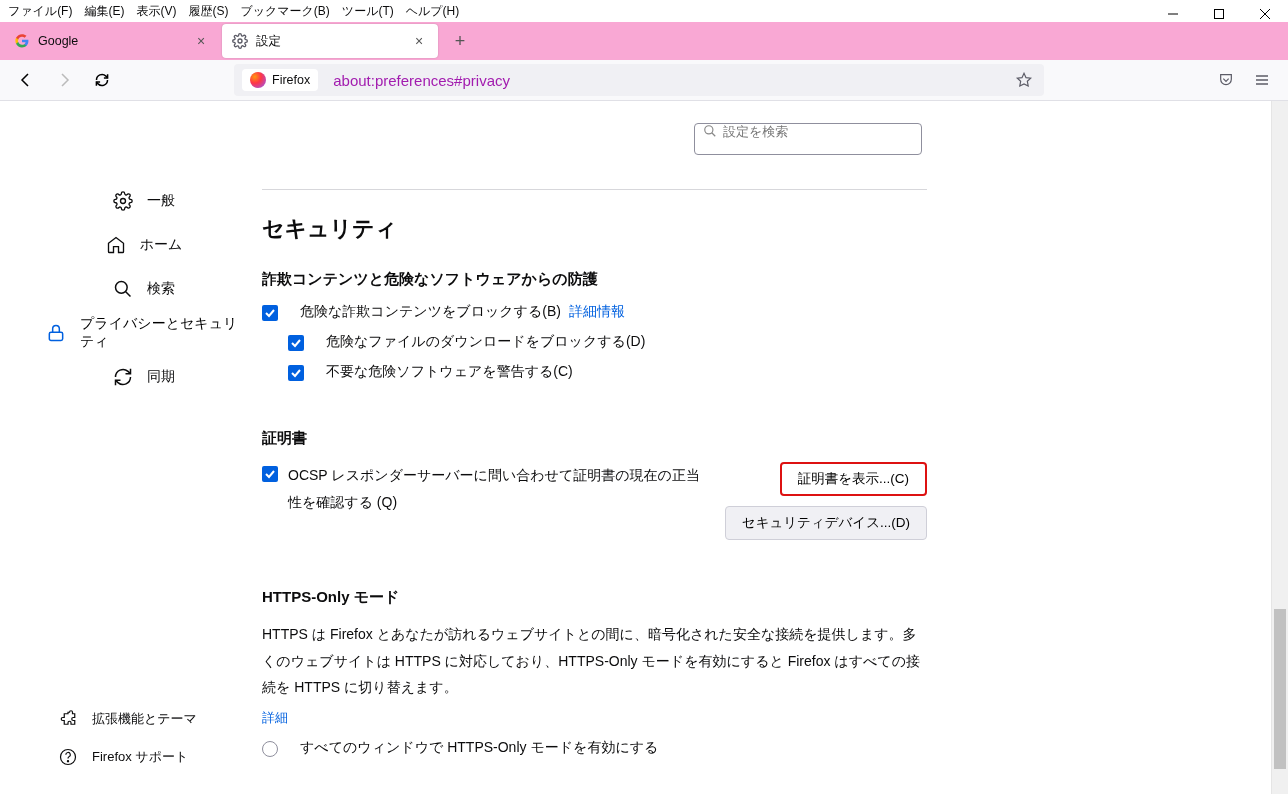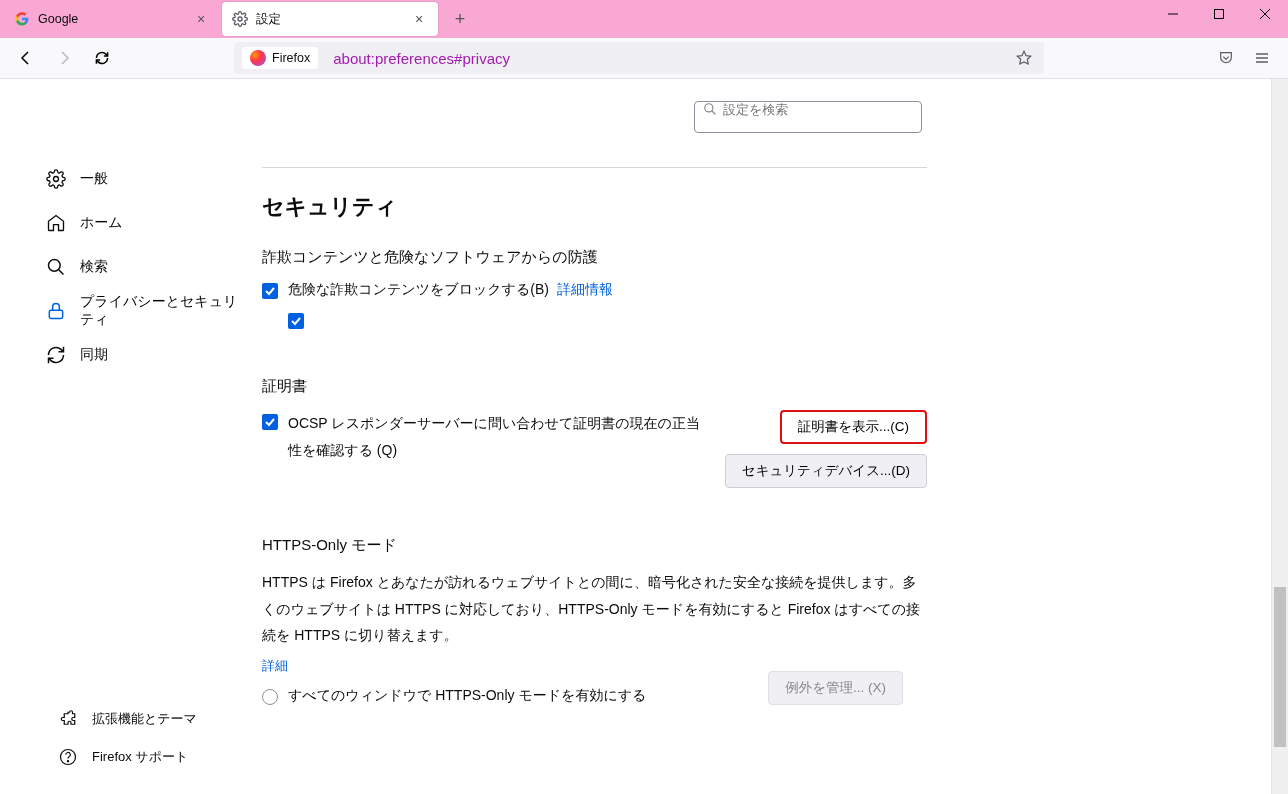--- a/index.html
+++ b/index.html
@@ -29,55 +29,64 @@
 .urlbar { flex: 1; height: 32px; background: #f0f0f4; border-radius: 4px; display: flex; align-items: center; padding: 0 8px; margin: 0 60px 0 110px; max-width: 888px;}
 .urlbar .identity { display: flex; align-items: center; gap: 6px; background: #fff; border-radius: 4px; padding: 3px 8px; margin-right: 15px; font-size: 12.5px;}
 .urlbar .url { flex: 1; font-size: 15px; color:#a21caf;}
 .urlbar .star { width: 24px; display:flex; justify-content:center; color:#5b5b66;}
 .toolbar-right { display:flex; gap:4px; margin-left: 100px;}
 
 
 .content { flex: 1; display: flex; position: relative; overflow: hidden; border-top: 1px solid #e0e0e6;}
 .scrollbar { position:absolute; right:0; top:0; width:17px; height:100%; background:#f0f0f0; border-left:1px solid #e5e5e5;}
 .scrollbar .thumb { position:absolute; left:2px; right:2px; background:#c1c1c1; border-radius:0;}
-.sidebar { width: 250px; padding: 80px 0 0 38px; display:flex; flex-direction:column; gap: 4px;}
+.sidebar { width: 250px; padding: 80px 0 0 38px; display:flex; flex-direction:column; gap: 4px; align-items: center;}
 .sidebar .cat { display:flex; align-items:center; gap:14px; height:40px; padding: 4px 8px; border-radius:4px; font-size:14px; cursor:default;}
 .sidebar .cat.selected { color:#000000; }
 .sidebar .cat .icon { width:20px; height:20px; display:flex; align-items:center; justify-content:center;}
 .sidebar .bottom { position: absolute; bottom: 20px; left: 50px; display:flex; flex-direction:column; gap: 4px;}
 .sidebar .bottom .cat { font-size: 13px; height: 34px;}
 
 .main { flex:1; position:relative; padding: 0 0 0 12px; overflow:hidden;}
 .searchbox { position:absolute; top: 22px; left: 444px; width: 228px; height: 32px; border:1px solid #8f8f9d; border-radius:4px; display:flex; align-items:flex-start; padding: 0 8px; gap:6px; color:#888;}
 .searchbox input { border:none; outline:none; flex:1; font-size:13px; background:transparent; }
 .panel { width: 665px; margin-top: 88px;}
 .hr { border-top: 1px solid #d7d7db; margin-bottom: 24px;}
 h1.sec { font-size: 22px; font-weight: 600; margin-bottom: 26px;}
-h2.sub { font-size: 15px; font-weight: 400; margin-bottom: 14px;}
-.row { display:flex; align-items:flex-start; gap:10px; margin-bottom: 12px; font-size: 14px;}
+h2.sub { font-size: 15px; font-weight: 700; margin-bottom: 14px;}
+.row { display:flex; align-items:flex-start; gap:22px; margin-bottom: 12px; font-size: 14px;}
 .row.indent { margin-left: 26px;}
 .chk { width:16px; height:16px; background:#0060df; border-radius:2px; display:flex; align-items:center; justify-content:center; flex-shrink:0; margin-top:2px;}
 .chk svg { stroke:#fff;}
 a.link { color:#0060df; text-decoration:none; margin-left: 8px;}
 .cert-row { display:flex; align-items:flex-start; justify-content:center; gap: 20px;}
 .cert-text { display:flex; align-items:flex-start; gap:10px; flex:1;}
 .btncol { display:flex; flex-direction:column; gap:10px; align-items:flex-end;}
 button.pref { height:34px; padding: 0 16px; background:#f0f0f4; border:1px solid #cfcfd8; border-radius:4px; font-size:13.5px; cursor:default; white-space:nowrap;}
 button.pref.hl { border: 2px solid #d11; background:#fff;}
 .desc { font-size: 14px; line-height: 1.9; margin-bottom: 8px;}
 .radio { width:16px; height:16px; border:1.5px solid #8f8f9d; border-radius:50%; flex-shrink:0; margin-top:2px;}
 .httpsbtn { position:absolute; bottom: 0; right: 24px;}
 .fflogo { width:16px; height:16px; border-radius:50%; background: radial-gradient(circle at 30% 30%, #ff980e, #ff3647 40%, #9059ff 100%); position:relative;}
 .glogo { width:14px; height:14px; }
 </style>
 </head>
 <body>
 
 <div class="window">
 
+  <div class="menubar">
+    <span class="item">ファイル(F)</span>
+    <span class="item">編集(E)</span>
+    <span class="item">表示(V)</span>
+    <span class="item">履歴(S)</span>
+    <span class="item">ブックマーク(B)</span>
+    <span class="item">ツール(T)</span>
+    <span class="item">ヘルプ(H)</span>
+  </div>
   <div class="window-controls">
     <div class="ctrl">
         <svg width="10" height="10">
           <line x1="0" y1="5" x2="10" y2="5" stroke="#000"></line>
         </svg>
       </div>
     <div class="ctrl">
         <svg width="10" height="10">
           <rect x="0.5" y="0.5" width="9" height="9" fill="none" stroke="#000"></rect>
         </svg>
@@ -258,20 +267,29 @@
               </svg>
             </span>
           <span class="lbl"><span>危険な詐欺コンテンツをブロックする(B)</span><a class="link">詳細情報</a></span>
         </div>
         <div class="row indent">
           <span class="chk">
               <svg width="12" height="12" viewBox="0 0 12 12" fill="none" stroke-width="2">
                 <polyline points="2 6 5 9 10 3"></polyline>
               </svg>
             </span>
+          <span class="lbl">危険なファイルのダウンロードをブロックする(D)</span>
+        </div>
+        <div class="row indent">
+          <span class="chk">
+              <svg width="12" height="12" viewBox="0 0 12 12" fill="none" stroke-width="2">
+                <polyline points="2 6 5 9 10 3"></polyline>
+              </svg>
+            </span>
+          <span class="lbl">不要な危険ソフトウェアを警告する(C)</span>
         </div>
 
         <div style="height:36px"></div>
 
         <h2 class="sub">証明書</h2>
         <div class="cert-row">
           <div class="cert-text">
             <span class="chk" style="margin-top:4px">
                 <svg width="12" height="12" viewBox="0 0 12 12" fill="none" stroke-width="2">
                   <polyline points="2 6 5 9 10 3"></polyline>
@@ -288,21 +306,20 @@
         <div style="height:48px"></div>
 
         <h2 class="sub">HTTPS-Only モード</h2>
         <div class="desc">HTTPS は Firefox とあなたが訪れるウェブサイトとの間に、暗号化された安全な接続を提供します。多くのウェブサイトは HTTPS に対応しており、HTTPS-Only モードを有効にすると Firefox はすべての接続を HTTPS に切り替えます。</div>
         <a class="link" style="margin-left:0">詳細</a>
         <div style="position:relative; margin-top:12px;">
           <div class="row">
             <span class="radio"></span>
             <span class="lbl">すべてのウィンドウで HTTPS-Only モードを有効にする</span>
           </div>
-          <button class="pref httpsbtn" style="color:#888; border-color:#e0e0e6;">例外を管理... (X)</button>
         </div>
       </div>
     </div>
 
     <div class="scrollbar">
       <div class="thumb" style="top:508px; height:160px;"></div>
     </div>
   </div>
 </div>
 

